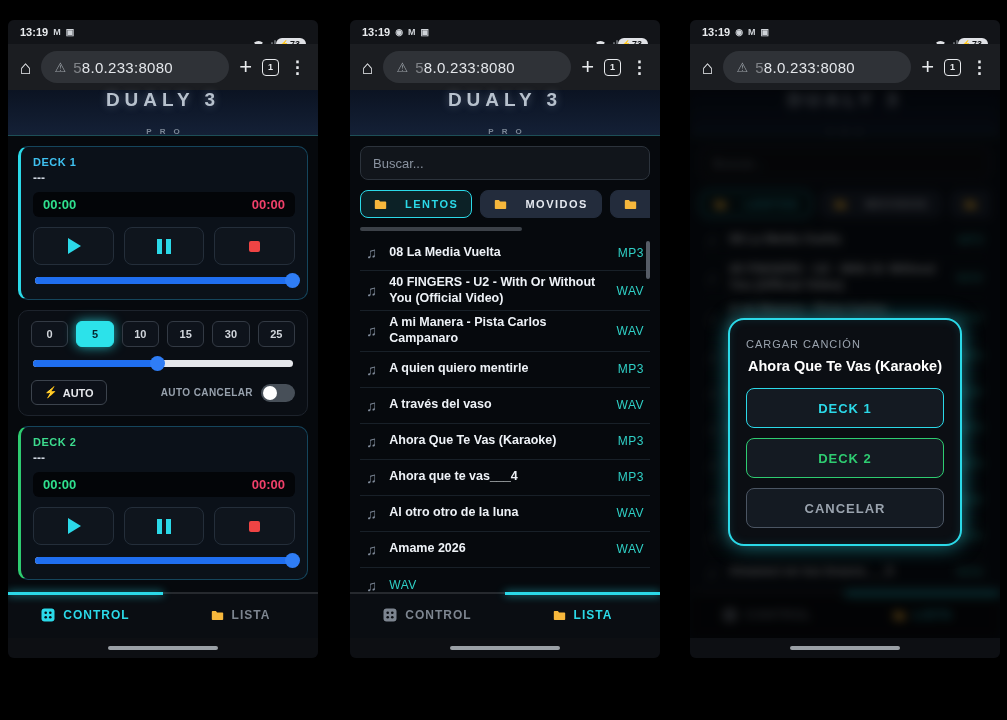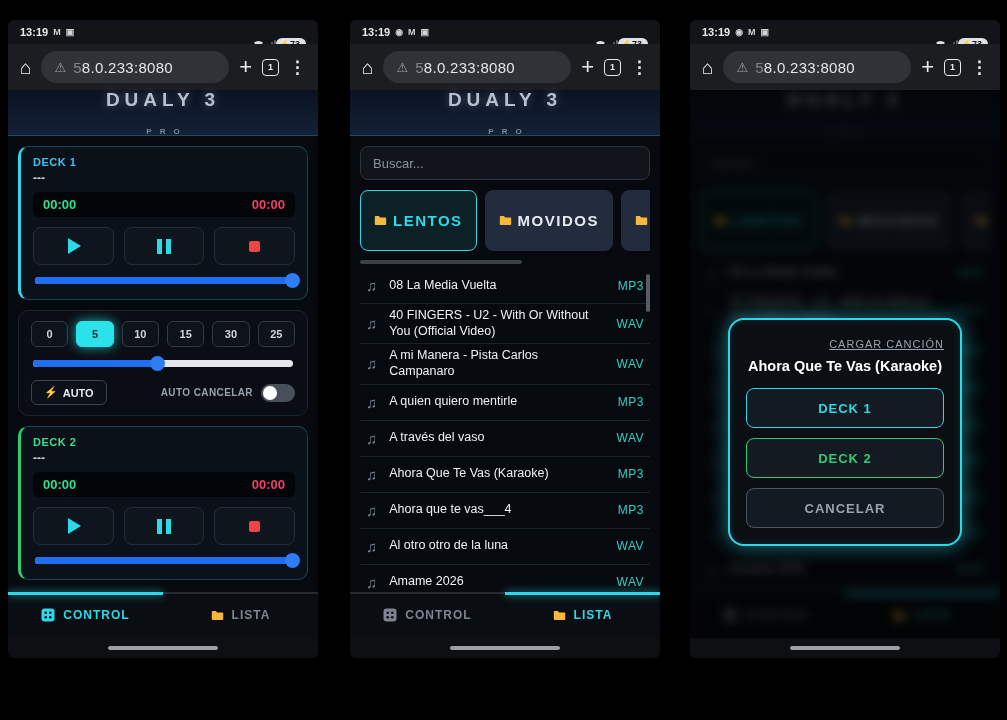--- a/index.html
+++ b/index.html
@@ -81,37 +81,37 @@
   .nav .indicator.left{left:0;} .nav .indicator.right{right:0;}
   .navitem{flex:1;display:flex;align-items:center;justify-content:center;gap:8px;font-size:12px;font-weight:bold;letter-spacing:1px;color:#7d8590;}
   .navitem.active{color:var(--cyan);}
   .gesture{flex:none;height:20px;background:#0d0f13;display:flex;align-items:center;justify-content:center;}
   .gesture i{width:110px;height:4px;border-radius:2px;background:#9aa0a6;display:block;}
 
   
   .searchbox{height:34px;background:#11151b;border:1px solid #2c333c;border-radius:8px;color:#8a93a0;font-size:13px;padding:0 12px;width:100%;outline:none;}
   .searchbox::placeholder{color:#8a93a0;}
   .tabsrow{display:flex;gap:8px;margin-top:10px;overflow:hidden;}
-  .tab{flex:none;display:flex;align-items:center;gap:6px;padding:21px 13px;border-radius:8px;font-size:15px;font-weight:bold;letter-spacing:1.5px;background:#232c3c;color:#e5e9f0;border:1px solid #232c3c;}
+  .tab{flex:none;display:flex;align-items:center;gap:18px;padding:7px 13px;border-radius:8px;font-size:11px;font-weight:bold;letter-spacing:1.5px;background:#232c3c;color:#e5e9f0;border:1px solid #232c3c;}
   .tab.active{background:#0c2126;border-color:var(--cyan);color:var(--cyan);}
   .hscroll{height:4px;width:56%;background:#3c4148;border-radius:2px;margin-top:9px;}
   .songlist{flex:1;overflow:hidden;margin-top:4px;position:relative;}
   .song{display:flex;align-items:center;gap:12px;min-height:36px;padding:4px 6px;border-bottom:1px solid #182028;}
   .note{color:#7f8a99;font-size:15px;flex:none;}
-  .stitle{flex:1;color:#eef2f7;font-size:12.5px;font-weight:normal;line-height:1.25;}
+  .stitle{flex:1;color:#eef2f7;font-size:12.5px;font-weight:bold;line-height:1.25;}
   .sfmt{flex:none;color:var(--badge);font-size:12px;font-weight:normal;letter-spacing:.5px;}
   .vscroll{position:absolute;right:0;top:6px;width:4px;height:38px;background:#565c66;border-radius:2px;}
 
   
   .appstack{flex:1;position:relative;overflow:hidden;display:flex;flex-direction:column;}
   .blurwrap{position:absolute;inset:0;filter:blur(5px) brightness(.45);display:flex;flex-direction:column;overflow:hidden;}
   .blurwrap .appbody{pointer-events:none;}
   .dimmer{position:absolute;inset:0;background:rgba(0,0,0,.35);}
   .modal{position:absolute;left:38px;top:228px;width:234px;background:#0b0e13;border:2px solid var(--cyan);border-radius:16px;box-shadow:0 0 20px rgba(43,217,232,.55), inset 0 0 10px rgba(43,217,232,.12);padding:18px 16px 16px;display:flex;flex-direction:column;}
-  .mtitle{color:#9aa3ae;font-size:11px;letter-spacing:1px;text-align:right;text-decoration:underline;}
+  .mtitle{color:#9aa3ae;font-size:11px;letter-spacing:1px;text-align:left;}
   .msong{color:#fff;font-size:14.5px;font-weight:bold;text-align:center;margin:8px 0 14px;}
   .mbtn{height:40px;border-radius:8px;background:#141a22;display:flex;align-items:center;justify-content:center;font-size:13px;font-weight:bold;letter-spacing:1px;margin-bottom:10px;}
   .mbtn.deck1{border:1.5px solid var(--cyan);color:var(--cyan);}
   .mbtn.deck2{border:1.5px solid var(--green);color:var(--green);}
   .mbtn.cancel{border:1.5px solid #4b5563;color:#9aa3ae;margin-bottom:0;}
 
   .folder-svg{width:13px;height:11px;flex:none;}
   .grid-svg{width:14px;height:14px;flex:none;}
   .wifi-svg{width:13px;height:11px;}
 </style>

